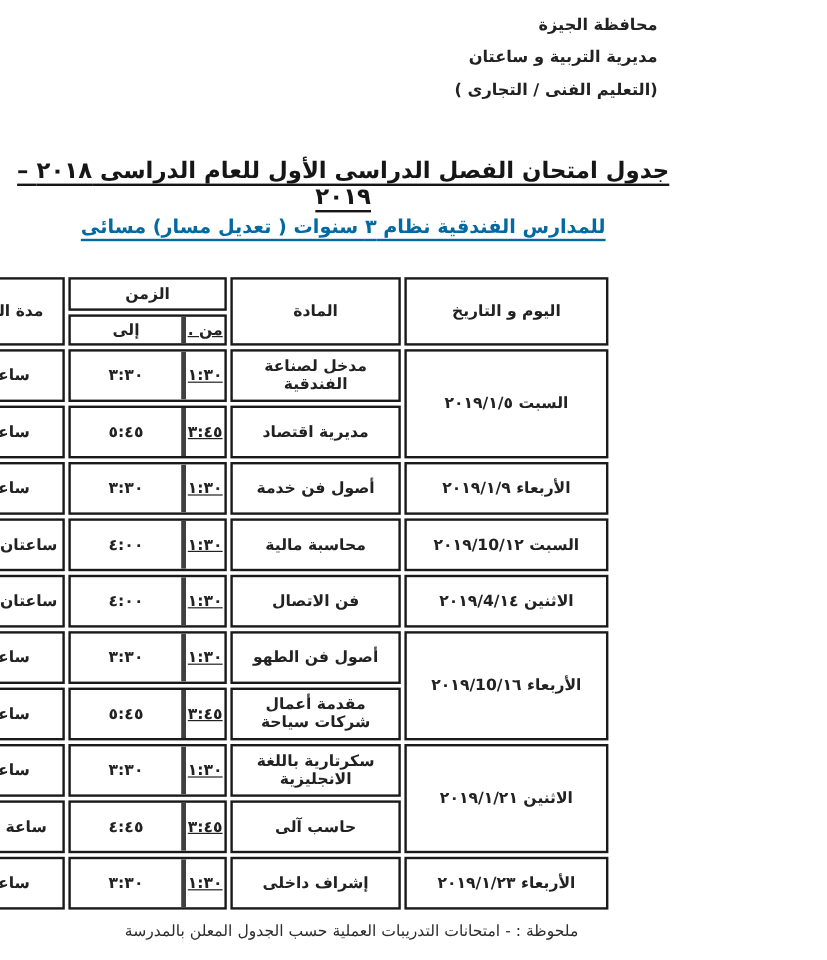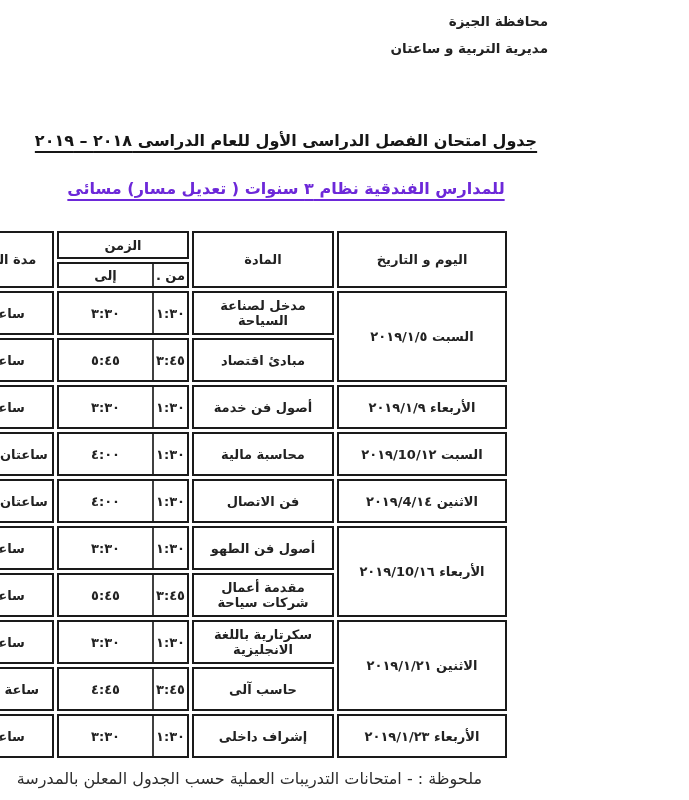--- a/index.html
+++ b/index.html
@@ -23,38 +23,38 @@
     font-weight: bold;
     line-height: 27px;
     color: #222;
   }
   
   .title1 {
     position: absolute;
     top: 131px;
     right: 0; left: 0;
     text-align: center;
-    font-size: 16px;
+    font-size: 19px;
     font-weight: bold;
     text-decoration: underline;
     text-underline-offset: 5px;
     text-decoration-thickness: 1.5px;
     color: #161616;
   }
   .title2 {
     position: absolute;
     top: 179px;
     right: 0; left: 0;
     text-align: center;
     font-size: 16px;
     font-weight: bold;
     text-decoration: underline;
     text-underline-offset: 5px;
     text-decoration-thickness: 1.5px;
-    color: #6d28d9;
+    color: #0369a1;
   }
   
   table.sched {
     position: absolute;
     top: 228px;
     right: 62px;
     width: 565px;
     border-collapse: separate;
     border-spacing: 3px;
     table-layout: fixed;
@@ -76,38 +76,39 @@
   td.timecell, th.timecell { padding: 0 !important; }
   .timewrap { display: flex; align-items: stretch; height: 40px; }
   .headwrap { display: flex; align-items: stretch; height: 22px; }
   .t {
     flex: 1;
     display: flex;
     align-items: center;
     justify-content: center;
     margin-left: 30px;
   }
-  .t.from { border-left: 2px solid #404040; } 
+  .t.from { border-left: 4px solid #404040; text-decoration: underline; } 
   .note {
     position: absolute;
     top: 769px;
     right: 90px;
-    font-size: 16px;
+    font-size: 13px;
     color: #2c2c2c;
     letter-spacing: 0.2px;
   }
 </style>
 </head>
 <body>
 
 <div class="page">
 
   <div class="letterhead">
     <div>محافظة الجيزة</div>
     <div>مديرية التربية و ساعتان</div>
+    <div>(التعليم الفنى / التجارى )</div>
   </div>
 
   <div class="title1">جدول امتحان الفصل الدراسى الأول  للعام الدراسى ٢٠١٨ – ٢٠١٩</div>
   <div class="title2">للمدارس الفندقية نظام ٣ سنوات ( تعديل مسار)  مسائى</div>
 
   <table class="sched" dir="rtl">
     <colgroup>
       <col style="width:170px">
       <col style="width:142px">
       <col style="width:132px">
@@ -125,31 +126,31 @@
           <div class="headwrap">
             <span class="t from">من .</span>
             <span class="t to">إلى</span>
           </div>
         </th>
       </tr>
     </thead>
     <tbody>
         <tr>
           <td rowspan="2">السبت ٢٠١٩/١/٥</td>
-          <td>مدخل لصناعة السياحة</td>
-          <td class="timecell">
-            <div class="timewrap">
-              <span class="t from">١:٣٠</span>
-              <span class="t to">٣:٣٠</span>
-            </div>
-          </td>
-          <td>ساعتان</td>
-        </tr>
-        <tr>
-          <td>مبادئ اقتصاد</td>
+          <td>مدخل لصناعة الفندقية</td>
+          <td class="timecell">
+            <div class="timewrap">
+              <span class="t from">١:٣٠</span>
+              <span class="t to">٣:٣٠</span>
+            </div>
+          </td>
+          <td>ساعتان</td>
+        </tr>
+        <tr>
+          <td>مديرية اقتصاد</td>
           <td class="timecell">
             <div class="timewrap">
               <span class="t from">٣:٤٥</span>
               <span class="t to">٥:٤٥</span>
             </div>
           </td>
           <td>ساعتان</td>
         </tr>
         <tr>
           <td rowspan="1">الأربعاء ٢٠١٩/١/٩</td>

